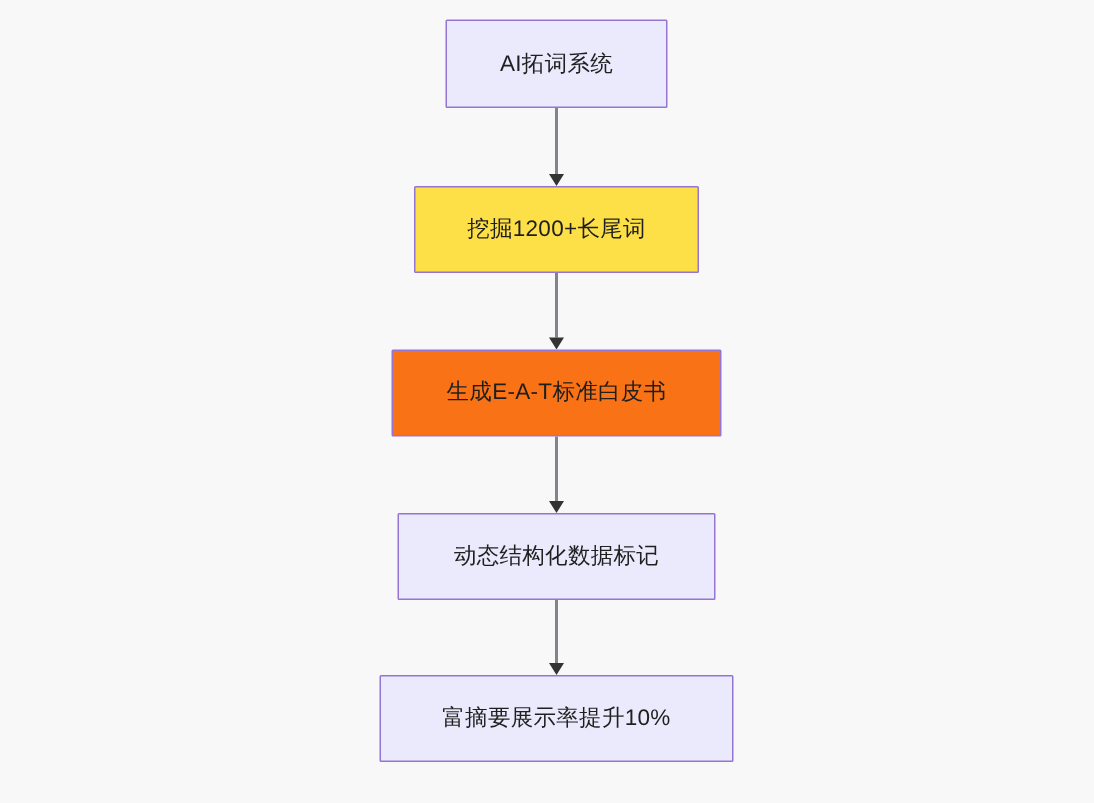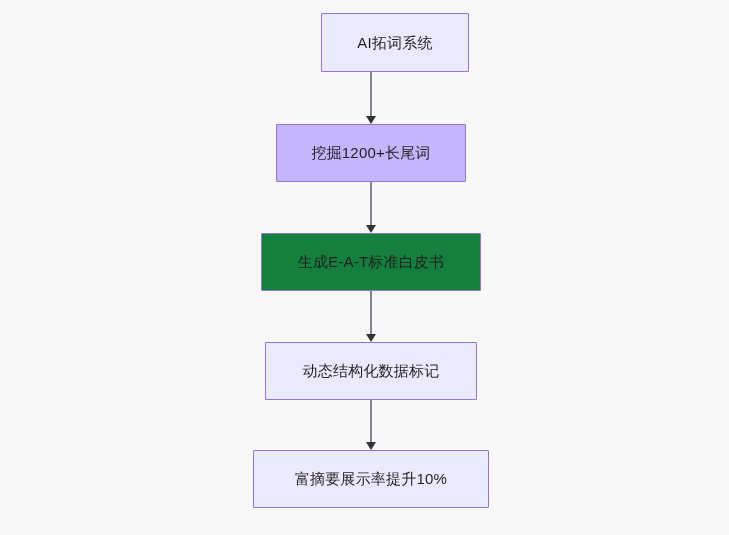--- a/index.html
+++ b/index.html
@@ -60,27 +60,27 @@
 
 <div id="flowchart">
     <div class="edge" style="left: 370px; top: 72px; height: 44px; background: rgb(131, 131, 140);"></div>
     <div class="edge-head" style="left: 365.5px; top: 116px; border-top-color: rgb(51, 51, 51);"></div>
     <div class="edge" style="left: 370px; top: 182px; height: 43px; background: rgb(131, 131, 140);"></div>
     <div class="edge-head" style="left: 365.5px; top: 225px; border-top-color: rgb(51, 51, 51);"></div>
     <div class="edge" style="left: 370px; top: 291px; height: 43px; background: rgb(131, 131, 140);"></div>
     <div class="edge-head" style="left: 365.5px; top: 334px; border-top-color: rgb(51, 51, 51);"></div>
     <div class="edge" style="left: 370px; top: 400px; height: 42px; background: rgb(131, 131, 140);"></div>
     <div class="edge-head" style="left: 365.5px; top: 442px; border-top-color: rgb(51, 51, 51);"></div>
-    <div class="node" style="left: 297px; top: 13px; width: 148px; height: 59px; background: rgb(235, 233, 252); border-color: rgb(149, 117, 212); color: rgb(31, 31, 31); margin-left: 24px;">
+    <div class="node" style="left: 297px; top: 13px; width: 148px; height: 59px; background: rgb(235, 233, 252); border-color: rgb(149, 117, 212); color: rgb(31, 31, 31);">
       <span class="node-label">AI拓词系统</span>
     </div>
-    <div class="node" style="left: 276px; top: 124px; width: 190px; height: 58px; background: #c4b5fd; border-color: rgb(149, 117, 212); color: rgb(31, 31, 31);">
+    <div class="node" style="left: 276px; top: 124px; width: 190px; height: 58px; background: #fde047; border-color: rgb(149, 117, 212); color: rgb(31, 31, 31);">
       <span class="node-label">挖掘1200+长尾词</span>
     </div>
-    <div class="node" style="left: 261px; top: 233px; width: 220px; height: 58px; background: #15803d; border-color: rgb(149, 117, 212); color: rgb(31, 31, 31);">
+    <div class="node" style="left: 261px; top: 233px; width: 220px; height: 58px; background: #f97316; border-color: rgb(149, 117, 212); color: rgb(31, 31, 31);">
       <span class="node-label">生成E-A-T标准白皮书</span>
     </div>
     <div class="node" style="left: 265px; top: 342px; width: 212px; height: 58px; background: rgb(235, 233, 252); border-color: rgb(149, 117, 212); color: rgb(31, 31, 31);">
       <span class="node-label">动态结构化数据标记</span>
     </div>
     <div class="node" style="left: 253px; top: 450px; width: 236px; height: 58px; background: rgb(235, 233, 252); border-color: rgb(149, 117, 212); color: rgb(31, 31, 31); text-align: center;">
       <span class="node-label">富摘要展示率提升10%</span>
     </div>
   </div>
 

